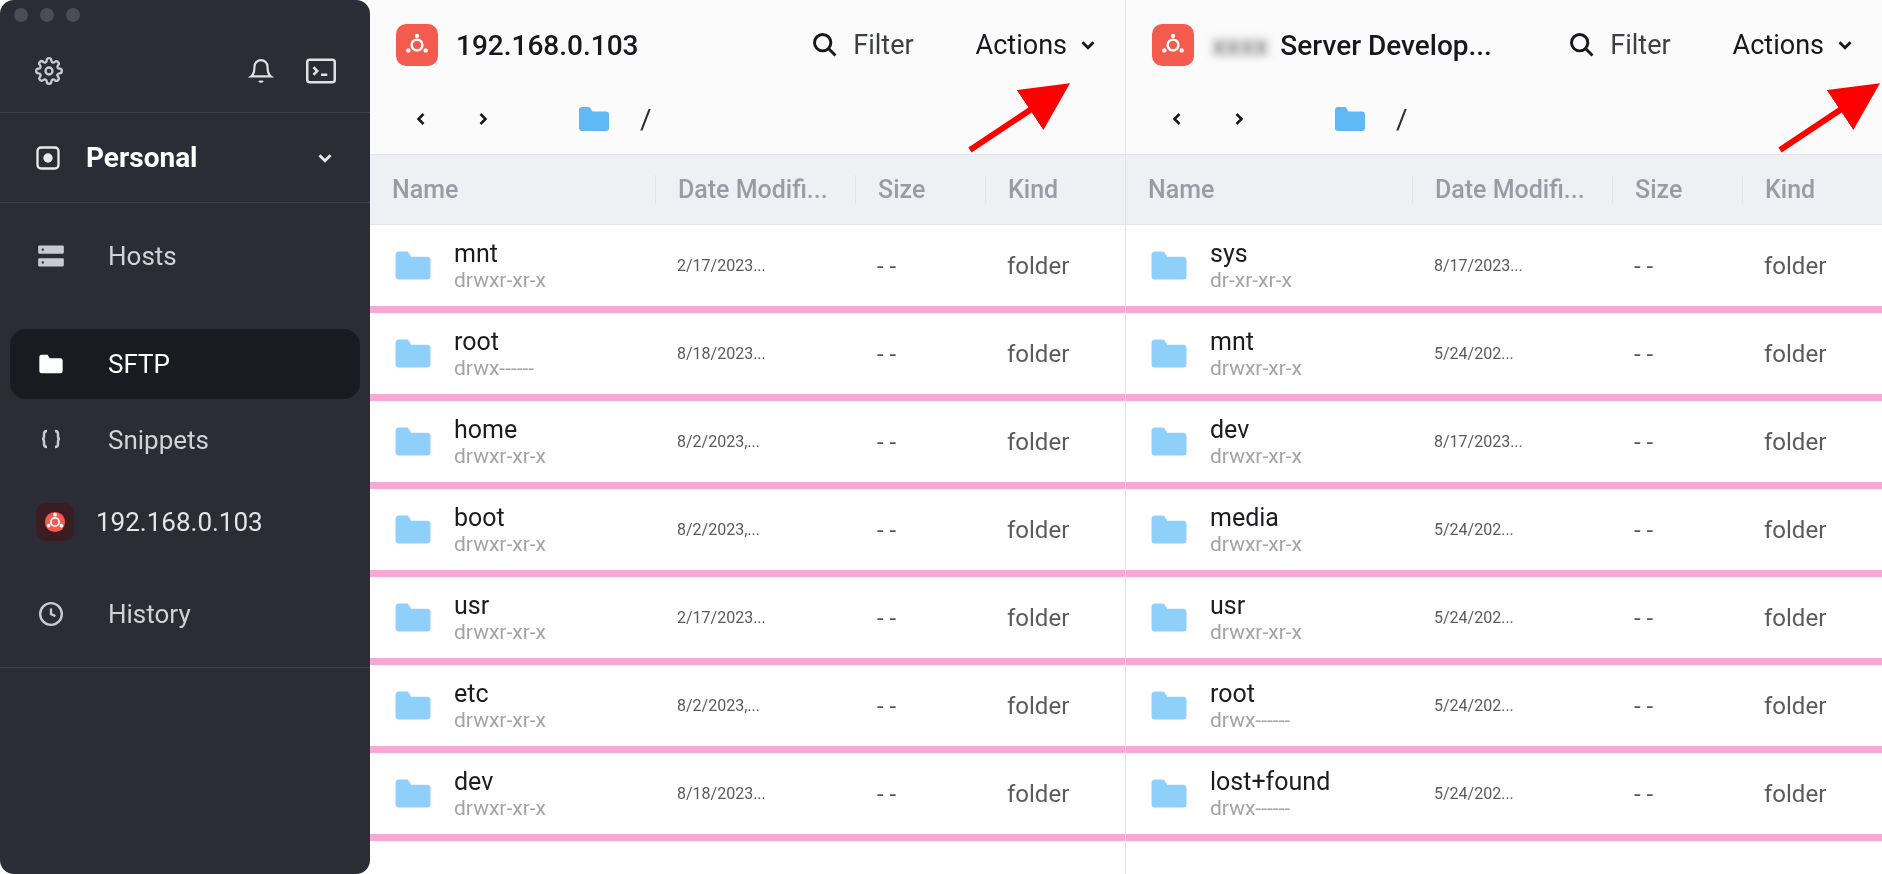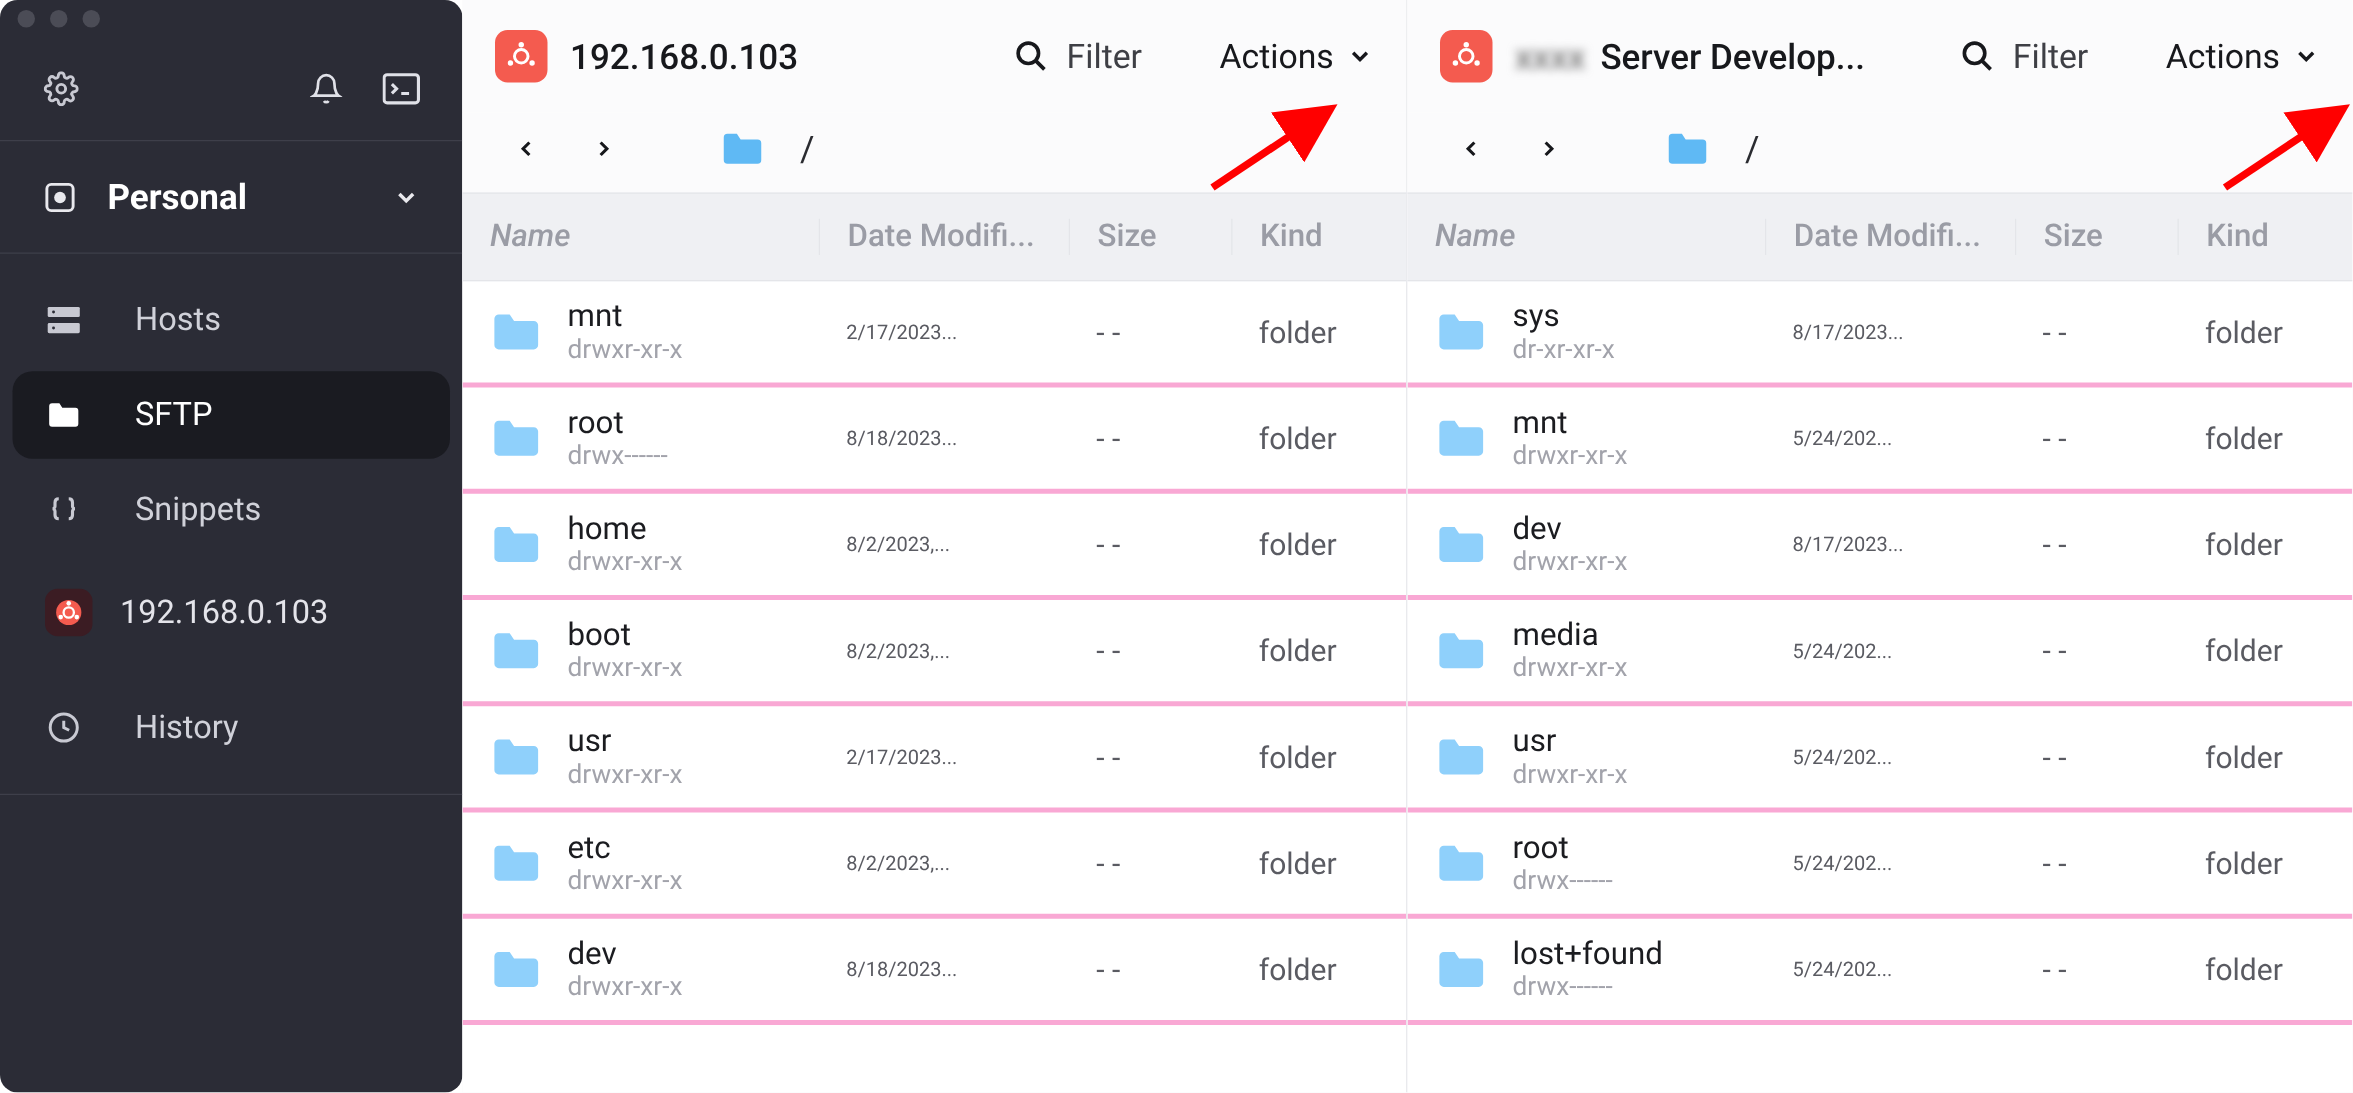--- a/index.html
+++ b/index.html
@@ -13,21 +13,21 @@
   .sb-top-right{display:flex;gap:30px;align-items:center;}
   .gear-icon,.bell-icon,.terminal-icon{width:30px;height:30px;display:flex;align-items:center;justify-content:center;}
   .divider1{height:1px;background:#3e3f4a;}
   .workspace-row{display:flex;align-items:center;justify-content:space-between;padding:28px 34px 28px 34px;}
   .workspace-left{display:flex;align-items:center;gap:24px;}
   .workspace-label{font-size:28px;font-weight:700;color:#fff;}
   .ws-icon{width:28px;height:28px;}
   .chev-down-sm{width:22px;height:22px;}
   .nav-list{padding:18px 10px; display:flex; flex-direction:column; gap:6px;}
   .nav-item{display:flex;align-items:center;gap:42px;padding:20px 26px;border-radius:16px;color:#d0d1d9;font-size:26px;cursor:pointer;}
-  .nav-item.active{background:#1a1b21;color:#fff;}
+  .nav-item.active{background:#1a1b21;color:#fff;margin-top:32px;}
   .nav-icon{width:30px;height:30px;display:flex;align-items:center;justify-content:center;flex-shrink:0;}
   .host-sub{display:flex;align-items:center;gap:22px;padding:14px 26px;margin-top:8px;}
   .host-avatar{width:38px;height:38px;border-radius:10px;background:#3b1c23;display:flex;align-items:center;justify-content:center;}
   .host-avatar svg{width:22px;height:22px;}
   .host-ip{font-size:26px;color:#e4e4ea;}
   
   .main{flex:1;display:flex;flex-direction:column;background:#f5f6f8;border-top-left-radius:0;}
   .panes{display:flex;flex:1;min-height:0;}
   .pane{width:50%;display:flex;flex-direction:column;background:#fff;}
   .pane.left{border-right:1px solid #e2e3e7;}
@@ -38,26 +38,26 @@
   .filter-wrap{display:flex;align-items:center;gap:14px;text-align:center;}
   .filter-label{font-size:27px;color:#3e3f45;}
   .actions-btn{display:flex;align-items:center;gap:10px;margin-left:40px;}
   .actions-label{font-size:27px;color:#17181c;}
   .breadcrumb{display:flex;align-items:center;gap:28px;padding:12px 34px 18px 34px;background:#fbfbfc;}
   .nav-btn{width:34px;height:34px;display:flex;align-items:center;justify-content:center;border-radius:6px;}
   .folder-chip{width:36px;height:30px;}
   .path-slash{font-size:28px;color:#2a2b30;}
   .table-head{display:flex;align-items:center;background:#eff0f3;border-top:1px solid #e4e5e9;border-bottom:1px solid #e4e5e9;padding:20px 0;}
   .th{font-size:25px;color:#9a9ca5;font-weight:500;padding:0 22px;}
-  .col-name{flex:1 1 auto;min-width:0;font-style:italic;}
+  .col-name{flex:1 1 auto;min-width:0;}
   .col-date{width:200px;}
   .col-size{width:130px;}
   .col-kind{width:140px;text-align:left;}
   .rows{flex:1;overflow:hidden;}
-  .row{display:flex;align-items:center;padding:14px 0;border-bottom:4px solid #f9a8d4;justify-content:flex-end;}
+  .row{display:flex;align-items:center;padding:14px 0;border-bottom:7px solid #f9a8d4;justify-content:flex-end;}
   .cell{padding:0 22px;}
   .name-cell{display:flex;align-items:center;gap:20px;flex:1;min-width:0;}
   .row-icon{width:42px;height:36px;flex-shrink:0;}
   .name-stack{display:flex;flex-direction:column;min-width:0;}
   .file-name{font-size:25px;color:#1b1c20;}
   .file-perm{font-size:21px;color:#a2a3ab;}
   .date-cell{width:200px;font-size:16px;color:#5a5b62;white-space:nowrap;overflow:hidden;text-overflow:ellipsis;}
   .size-cell{width:130px;font-size:24px;color:#5a5b62;}
   .kind-cell{width:140px;font-size:24px;color:#5a5b62;}
   

